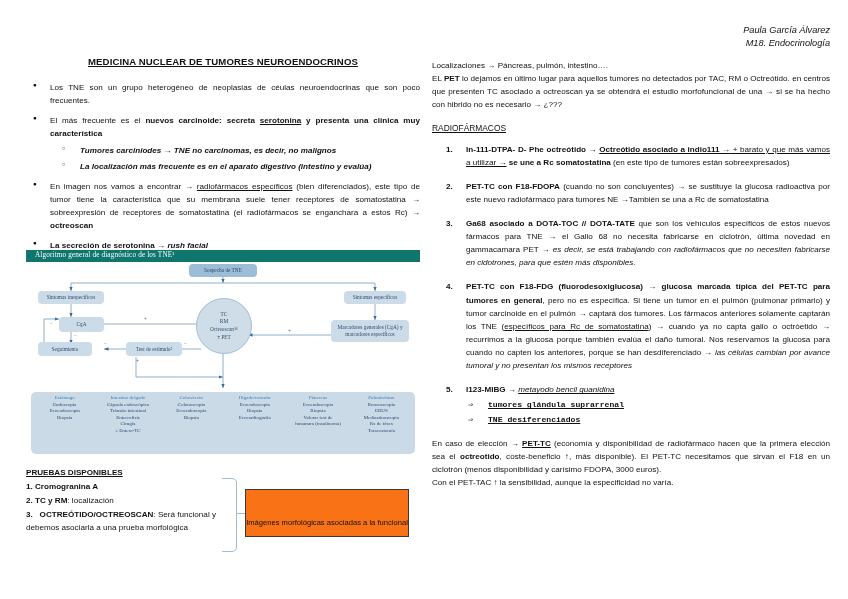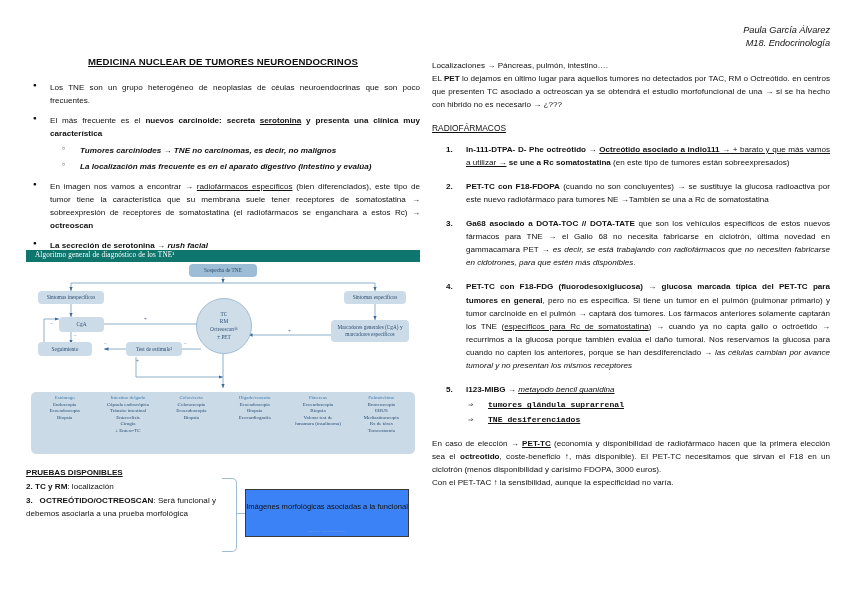--- a/index.html
+++ b/index.html
@@ -173,23 +173,23 @@
   .brace-stem {
     position: absolute; left: 236px; top: 513px; width: 9px;
     border-top: 1.2px solid #9fbdd4;
   }
   .morph-box {
     position: absolute; left: 245px; top: 489px;
     width: 164px; height: 48px;
     border: 1.3px solid #3a3a3a;
     box-sizing: border-box;
     display: flex; align-items: flex-start; justify-content: center;
-    padding-top: 11px;
+    padding-top: 27px;
     font-size: 7.6px; line-height: 1.45; text-align: center;
-    background: #3b82f6;
+    background: #f97316;
   }
   .morph-faint {
     position: absolute; left: 255px; top: 527px; width: 144px;
     font-size: 5.4px; text-align: center; color: #b9b9b9;
     white-space: nowrap; overflow: hidden;
   }
 </style>
 </head>
 <body>
 
@@ -354,20 +354,21 @@
           <div>Rx de tórax</div>
           <div>Toracostomía</div>
         </div>
       </div>
 
     </div>
   </div>
 
   <div class="pruebas">
     <div class="ph">PRUEBAS DISPONIBLES</div>
+    <div class="row b">1. Cromogranina A</div>
     <div class="row"><span class="b">2. TC y RM</span><span>: localización</span></div>
     <div class="row"><span class="b">3.</span>&nbsp;&nbsp; <span class="b">OCTREÓTIDO/OCTREOSCAN</span><span>: Será funcional y debemos asociarla a una prueba morfológica</span></div>
   </div>
 
   <div class="brace"></div>
   <div class="brace-stem"></div>
 
   <div class="morph-box">
     <span>Imágenes morfológicas asociadas a la funcional</span>
   </div>

